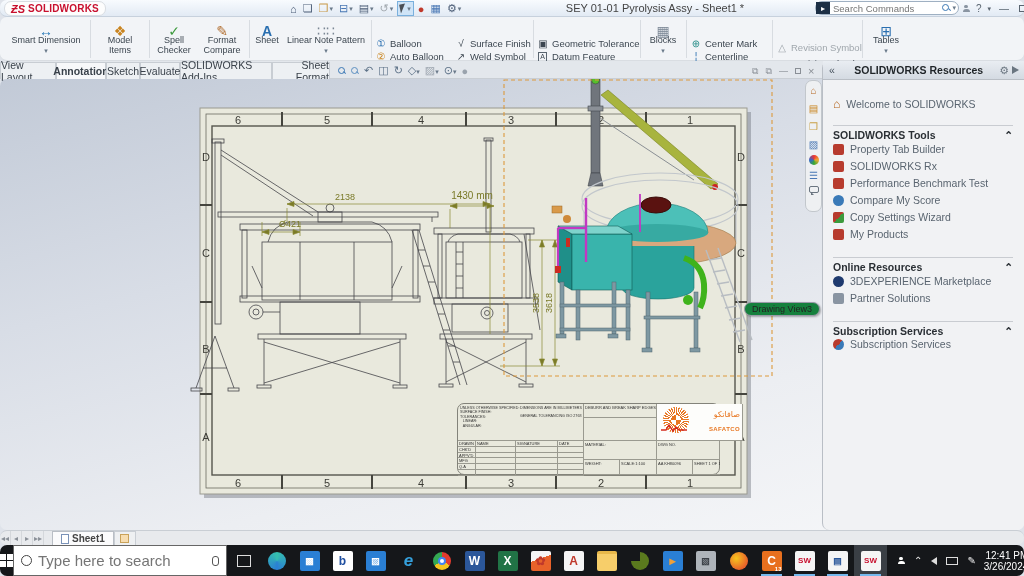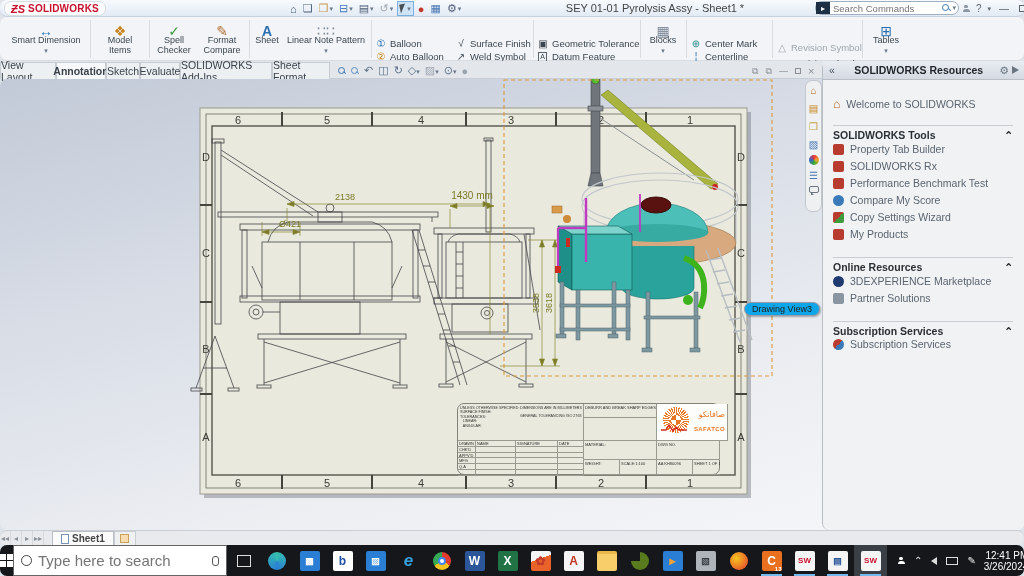--- a/index.html
+++ b/index.html
@@ -47,21 +47,21 @@
   
   #tabrow { left:0; top:61px; width:1024px; height:18px; background:#e3e7ec; border-bottom:1px solid #c9ced4; font-size:10.5px; color:#3a424b; }
   .cmtab { position:absolute; top:1px; height:17px; display:flex; align-items:center; justify-content:center; background:#edf0f3; border:1px solid #c8cdd3; border-bottom:none; }
   .cmtab.active { background:#f7f8fa; font-weight:bold; }
   #viewbar { left:338px; top:63px; height:15px; display:flex; align-items:center; gap:5px; color:#5a6f85; font-size:11px; }
   #docwin { left:752px; top:64px; height:14px; display:flex; align-items:center; gap:7px; color:#8a8f96; font-size:9px; }
 
   
   #gfx { left:0; top:79px; width:1024px; height:451px; background:linear-gradient(165deg,#c2cad7 0%,#d8dde6 35%,#eceef2 70%,#f6f7f9 100%); }
   #drawsvg { position:absolute; left:0; top:79px; }
-  #tooltip { left:744px; top:302px; width:76px; height:14px; background:#0ea5e9; border:1px solid #9a9aa8; box-shadow:1px 1px 2px rgba(0,0,0,.3); font-size:9px; color:#222; display:flex; align-items:center; justify-content:center; white-space:nowrap; }
+  #tooltip { left:744px; top:302px; width:76px; height:14px; background:#15803d; border:1px solid #9a9aa8; box-shadow:1px 1px 2px rgba(0,0,0,.3); font-size:9px; color:#222; display:flex; align-items:center; justify-content:center; white-space:nowrap; }
 
   
   #tblock { left:457px; top:403px; width:263px; height:72px; border:1px solid #83837a; font-size:4px; color:#333; background:rgba(233,233,221,.001); }
   #tblock .cell { position:absolute; border-right:1px solid #9a9a90; border-bottom:1px solid #9a9a90; overflow:hidden; }
   #tb-grid { position:absolute; left:0; top:37px; width:126px; height:35px; display:grid; grid-template-columns:18px 40px 42px 26px; grid-auto-rows:5.8px; }
   #tb-grid div { border-right:1px solid #9a9a90; border-bottom:1px solid #9a9a90; font-size:4px; line-height:5.5px; padding-left:1px; white-space:nowrap; overflow:hidden; }
   .tbt { transform:scale(.92); transform-origin:0 0; white-space:nowrap; }
   #safatco-burst { position:absolute; left:6px; top:3px; width:26px; height:26px; border-radius:50%;
     background:repeating-conic-gradient(#e87722 0 6deg,#fff 6deg 12deg); }
   .zig { position:absolute; left:4px; top:20px; width:26px; height:8px; }
@@ -254,21 +254,21 @@
         <span class="caret">▾</span>
     </div>
   </div>
 
   <div id="tabrow" class="abs">
     <div class="cmtab" style="left:0;width:56px;">View Layout</div>
     <div class="cmtab active" style="left:56px;width:50px;">Annotation</div>
     <div class="cmtab" style="left:106px;width:34px;">Sketch</div>
     <div class="cmtab" style="left:140px;width:40px;">Evaluate</div>
     <div class="cmtab" style="left:180px;width:92px;">SOLIDWORKS Add-Ins</div>
-    <div class="cmtab" style="left:272px;width:58px;">Sheet Format</div>
+    <div class="cmtab" style="left:272px;width:58px;text-align:right;">Sheet Format</div>
   </div>
   <div id="viewbar" class="abs">
     <span class="mag"></span>
     <span class="mag" style="opacity:.8;"></span>
     <span>↶</span>
     <span>◫</span>
     <span>↻</span>
     <span>◇<span class="caret">▾</span></span>
     <span style="color:#9aa3ad;">▨<span class="caret">▾</span></span>
     <span>⊙<span class="caret">▾</span></span>
@@ -532,21 +532,21 @@
       </div>
       <div class="tbt" style="position:absolute;left:62px;top:1px;text-align:left;">
         <div>DIMENSIONS ARE IN MILLIMETERS</div>
         <div style="margin-top:4px;">GENERAL TOLERANCING ISO 2768</div>
       </div>
     </div>
     <div class="cell" style="left:126px;top:0;width:73px;height:14px;padding:1px 1px;">
       <span class="tbt">DEBURR AND BREAK SHARP EDGES</span>
     </div>
     <div class="cell" style="left:126px;top:14px;width:73px;height:23px;"></div>
-    <div class="cell" style="left:199px;top:0;width:71px;height:37px;background:#fdfdfb;">
+    <div class="cell" style="left:199px;top:0;width:86px;height:37px;background:#fdfdfb;">
       <div id="safatco-burst"></div>
       <svg class="zig" width="26" height="8" viewBox="0 0 26 8">
         <polyline points="0,6 5,6 8,1 12,7 15,3 18,6 26,6" fill="none" stroke="#d42b1e" stroke-width="1.4"></polyline>
       </svg>
       <div style="position:absolute;right:2px;top:6px;color:#e87722;font-size:8px;font-family:'DejaVu Sans',sans-serif;">صافاتكو</div>
       <div style="position:absolute;right:2px;top:22px;color:#e87722;font-size:6px;font-weight:bold;letter-spacing:.4px;">SAFATCO</div>
     </div>
     <div id="tb-grid">
       <div>DRAWN</div>
         <div>NAME</div>

